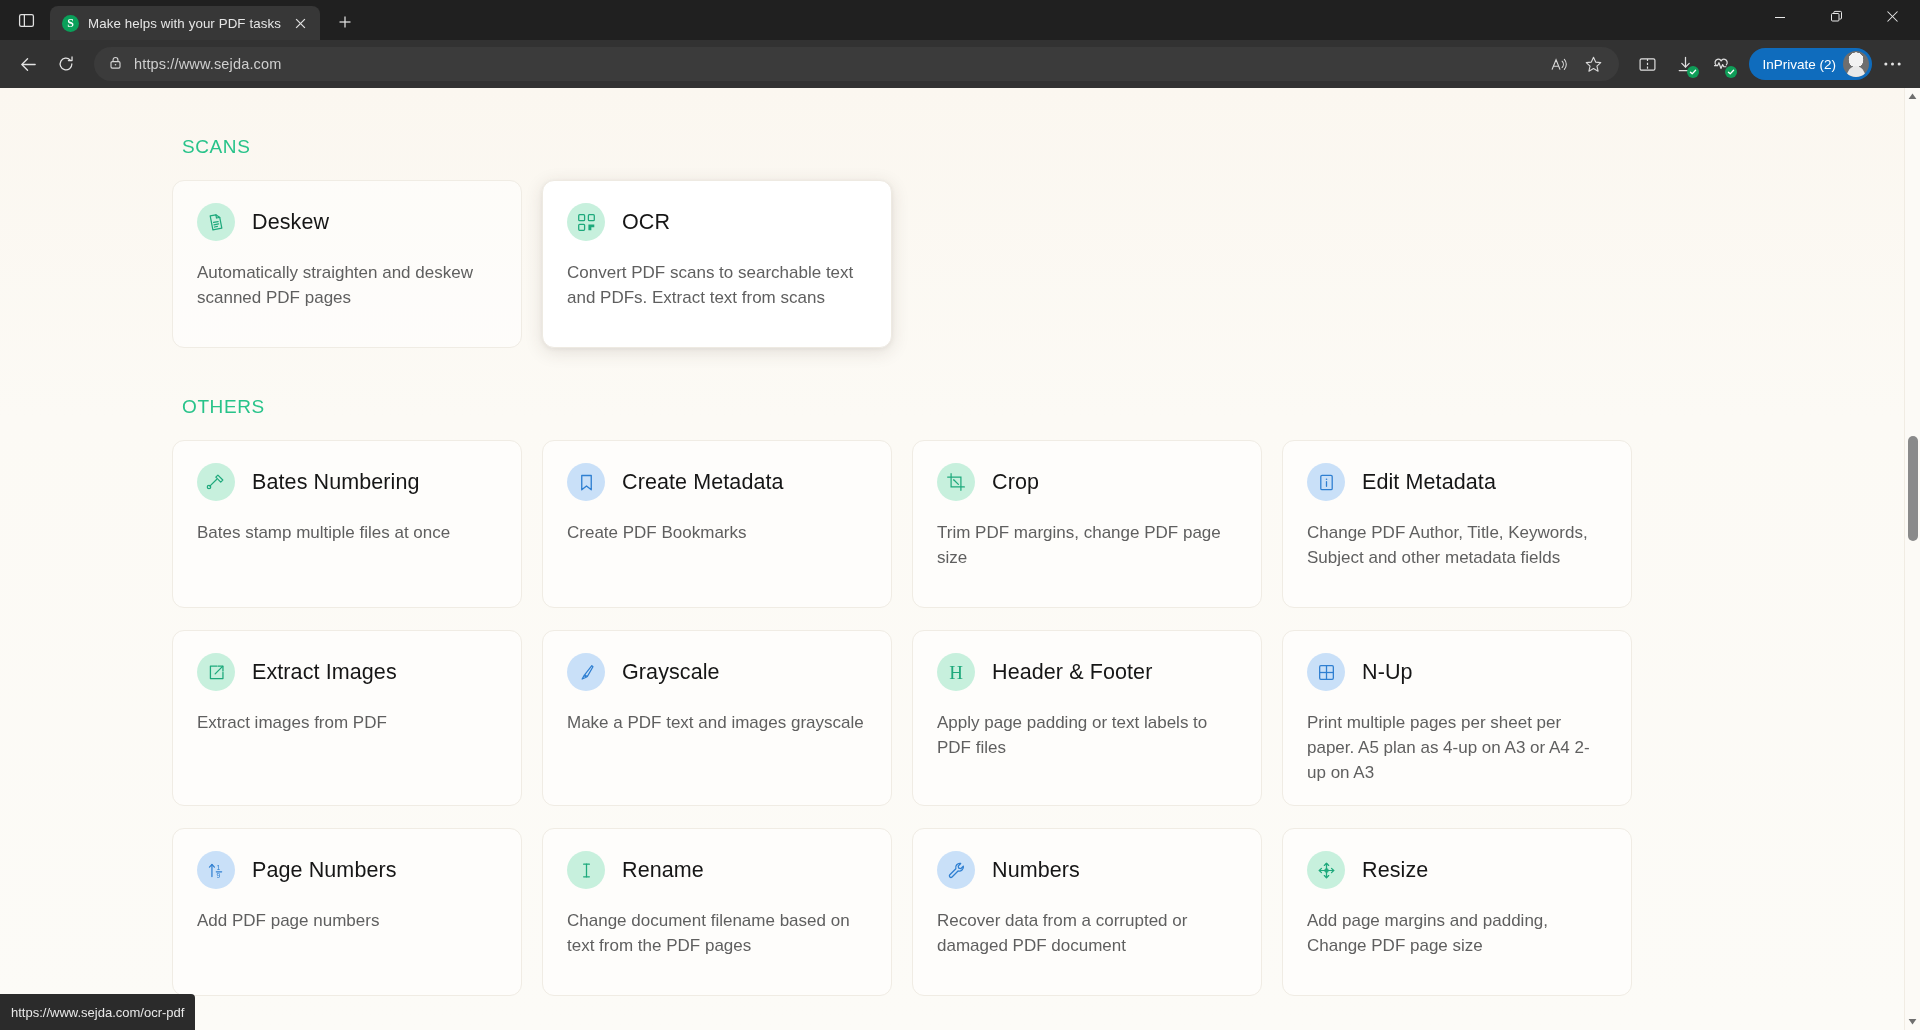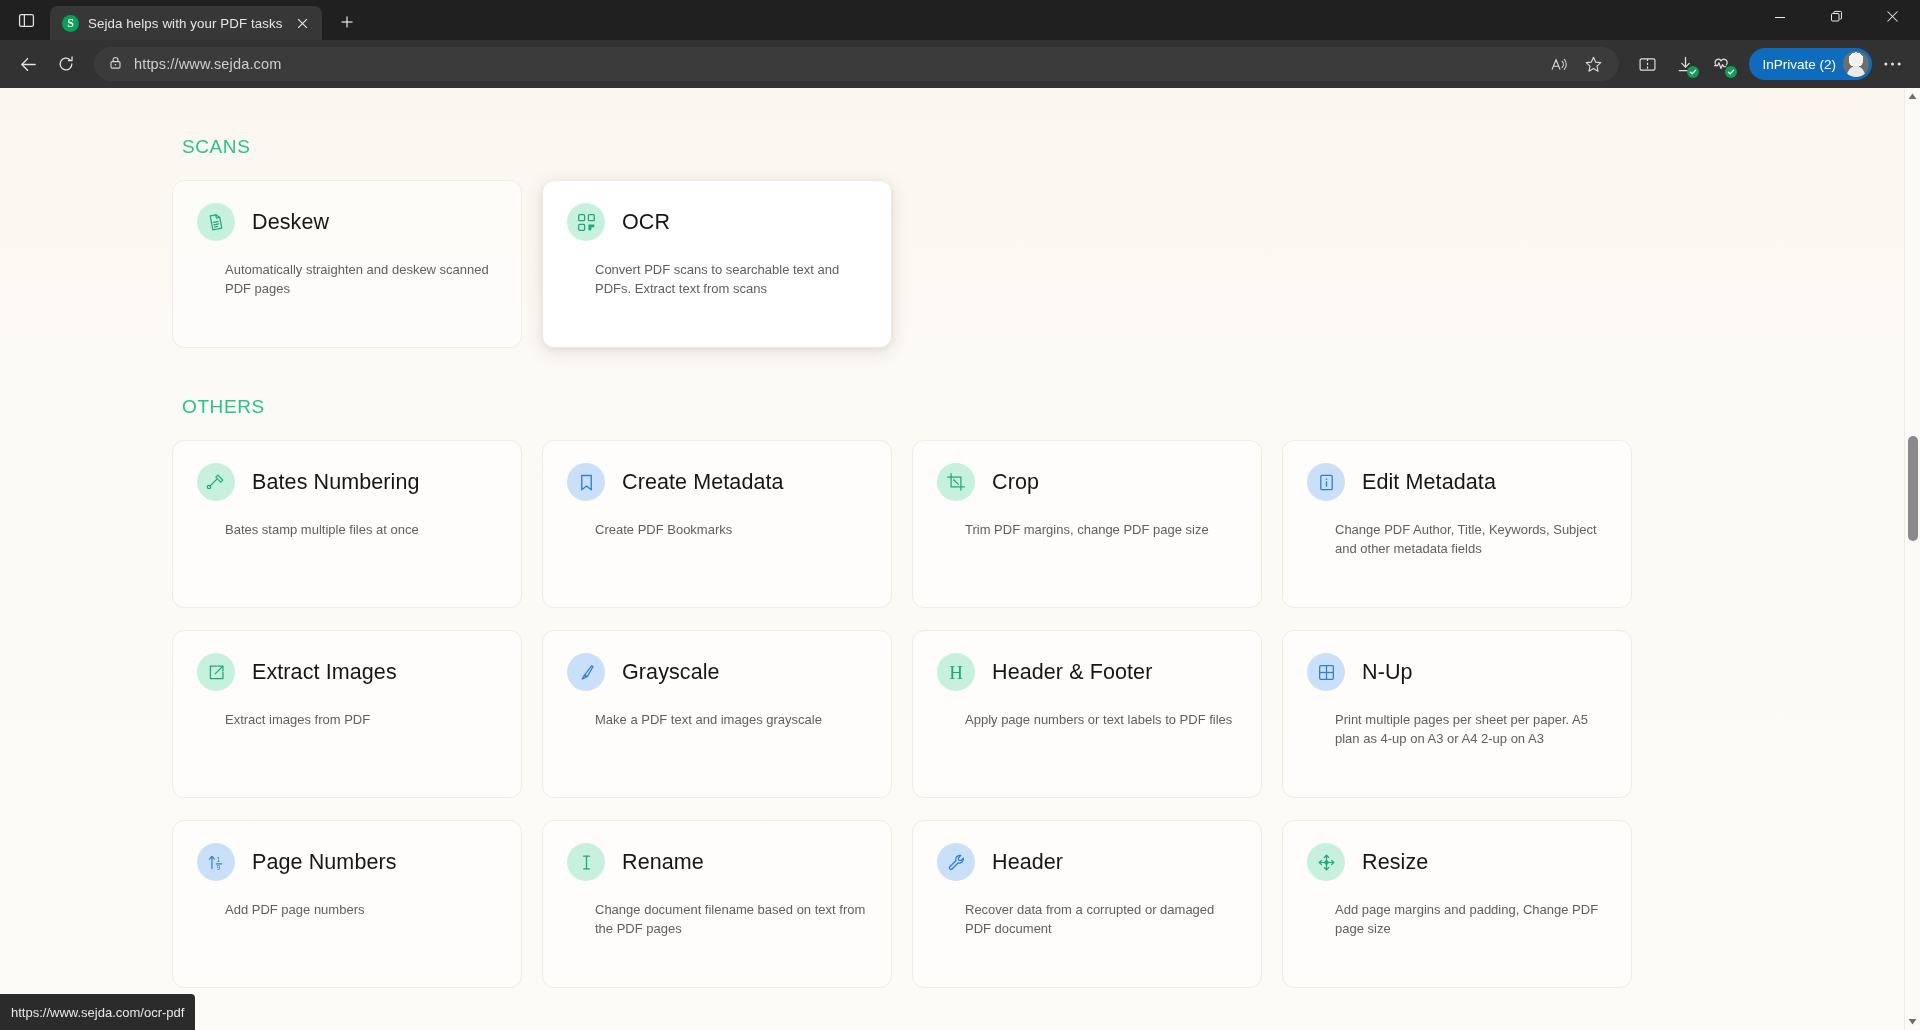--- a/index.html
+++ b/index.html
@@ -125,22 +125,22 @@
     width: 38px; height: 38px; border-radius: 50%; flex: none;
     display: flex; align-items: center; justify-content: center;
   }
   .card-icon.green { background: #c7f0dd; }
   .card-icon.blue  { background: #c9e0f8; }
   .card-icon svg { display: block; }
   .card-icon .glyph { font-size: 18px; line-height: 1; }
   .card-icon.green .glyph { color: #1ea97c; }
   .card-title { font-size: 21.5px; color: #161616; font-weight: 400; letter-spacing: .1px; }
   .card-desc {
-    margin-top: 20px; font-size: 13px; line-height: 1.46;
-    color: #5f5f5f; max-width: 330px; margin-left: 28px;
+    margin-top: 20px; font-size: 17px; line-height: 1.46;
+    color: #5f5f5f; max-width: 330px;
   }
 
   
   .scrollbar {
     position: absolute; top: 0; right: 0; bottom: 0; width: 16px;
     background: #FCFAF6; border-left: 1px solid #f1ece3;
     display: flex; flex-direction: column; align-items: center;
   }
   .sb-arrow { height: 17px; width: 16px; display: flex; align-items: center; justify-content: center; flex: none; }
   .sb-track { flex: 1; width: 16px; position: relative; }
@@ -164,21 +164,21 @@
   <div class="tabstrip">
     <div class="tab-ctrl-btn">
       <svg width="17" height="17" viewBox="0 0 16 16" fill="none" stroke="#e0e0e0" stroke-width="1.2">
         <rect x="1.5" y="2.5" width="13" height="11" rx="1.6"></rect>
         <line x1="6" y1="2.6" x2="6" y2="13.4"></line>
       </svg>
     </div>
 
     <div class="tab">
       <div class="tab-favicon">S</div>
-      <div class="tab-title">Sejda helps with your PDF tasks</div>
+      <div class="tab-title">Make helps with your PDF tasks</div>
       <div class="tab-close">
         <svg width="11" height="11" viewBox="0 0 10 10" stroke="#e2e2e2" stroke-width="1.1">
           <line x1="1" y1="1" x2="9" y2="9"></line>
             <line x1="9" y1="1" x2="1" y2="9"></line>
         </svg>
       </div>
     </div>
 
     <div class="newtab">
       <svg width="14" height="14" viewBox="0 0 14 14" stroke="#e2e2e2" stroke-width="1.25">
@@ -424,21 +424,21 @@
                 <div class="card-desc">Make a PDF text and images grayscale</div>
               </div>
 
               <div class="card">
                 <div class="card-head">
                   <div class="card-icon green">
                     <span class="glyph" style="font-family:'Liberation Serif',serif;font-size:19px;">H</span>
                   </div>
                   <div class="card-title">Header &amp; Footer</div>
                 </div>
-                <div class="card-desc">Apply page numbers or text labels to PDF files</div>
+                <div class="card-desc">Apply page padding or text labels to PDF files</div>
               </div>
 
               <div class="card">
                 <div class="card-head">
                   <div class="card-icon blue">
                     <svg width="19" height="19" viewBox="0 0 20 20" fill="none" stroke="#2f7fd1" stroke-width="1.35">
                       <rect x="2.8" y="2.8" width="14.4" height="14.4" rx="1.3"></rect>
                       <line x1="10" y1="2.9" x2="10" y2="17.1"></line>
                       <line x1="2.9" y1="10" x2="17.1" y2="10"></line>
                     </svg>
@@ -478,21 +478,21 @@
                 <div class="card-desc">Change document filename based on text from the PDF pages</div>
               </div>
 
               <div class="card">
                 <div class="card-head">
                   <div class="card-icon blue">
                     <svg width="19" height="19" viewBox="0 0 20 20" fill="none" stroke="#2f7fd1" stroke-width="1.35" stroke-linecap="round" stroke-linejoin="round">
                       <path d="M14.4 2.6a4.4 4.4 0 0 0-5.1 5.6L3 14.5a1.6 1.6 0 0 0 2.3 2.3l6.3-6.3a4.4 4.4 0 0 0 5.6-5.1l-2.7 2.7-2.2-.5-.5-2.2z"></path>
                     </svg>
                   </div>
-                  <div class="card-title">Header</div>
+                  <div class="card-title">Numbers</div>
                 </div>
                 <div class="card-desc">Recover data from a corrupted or damaged PDF document</div>
               </div>
 
               <div class="card">
                 <div class="card-head">
                   <div class="card-icon green">
                     <svg width="19" height="19" viewBox="0 0 20 20" fill="none" stroke="#1ea97c" stroke-width="1.3" stroke-linecap="round" stroke-linejoin="round">
                       <line x1="10" y1="2.4" x2="10" y2="17.6"></line>
                         <line x1="2.4" y1="10" x2="17.6" y2="10"></line>

